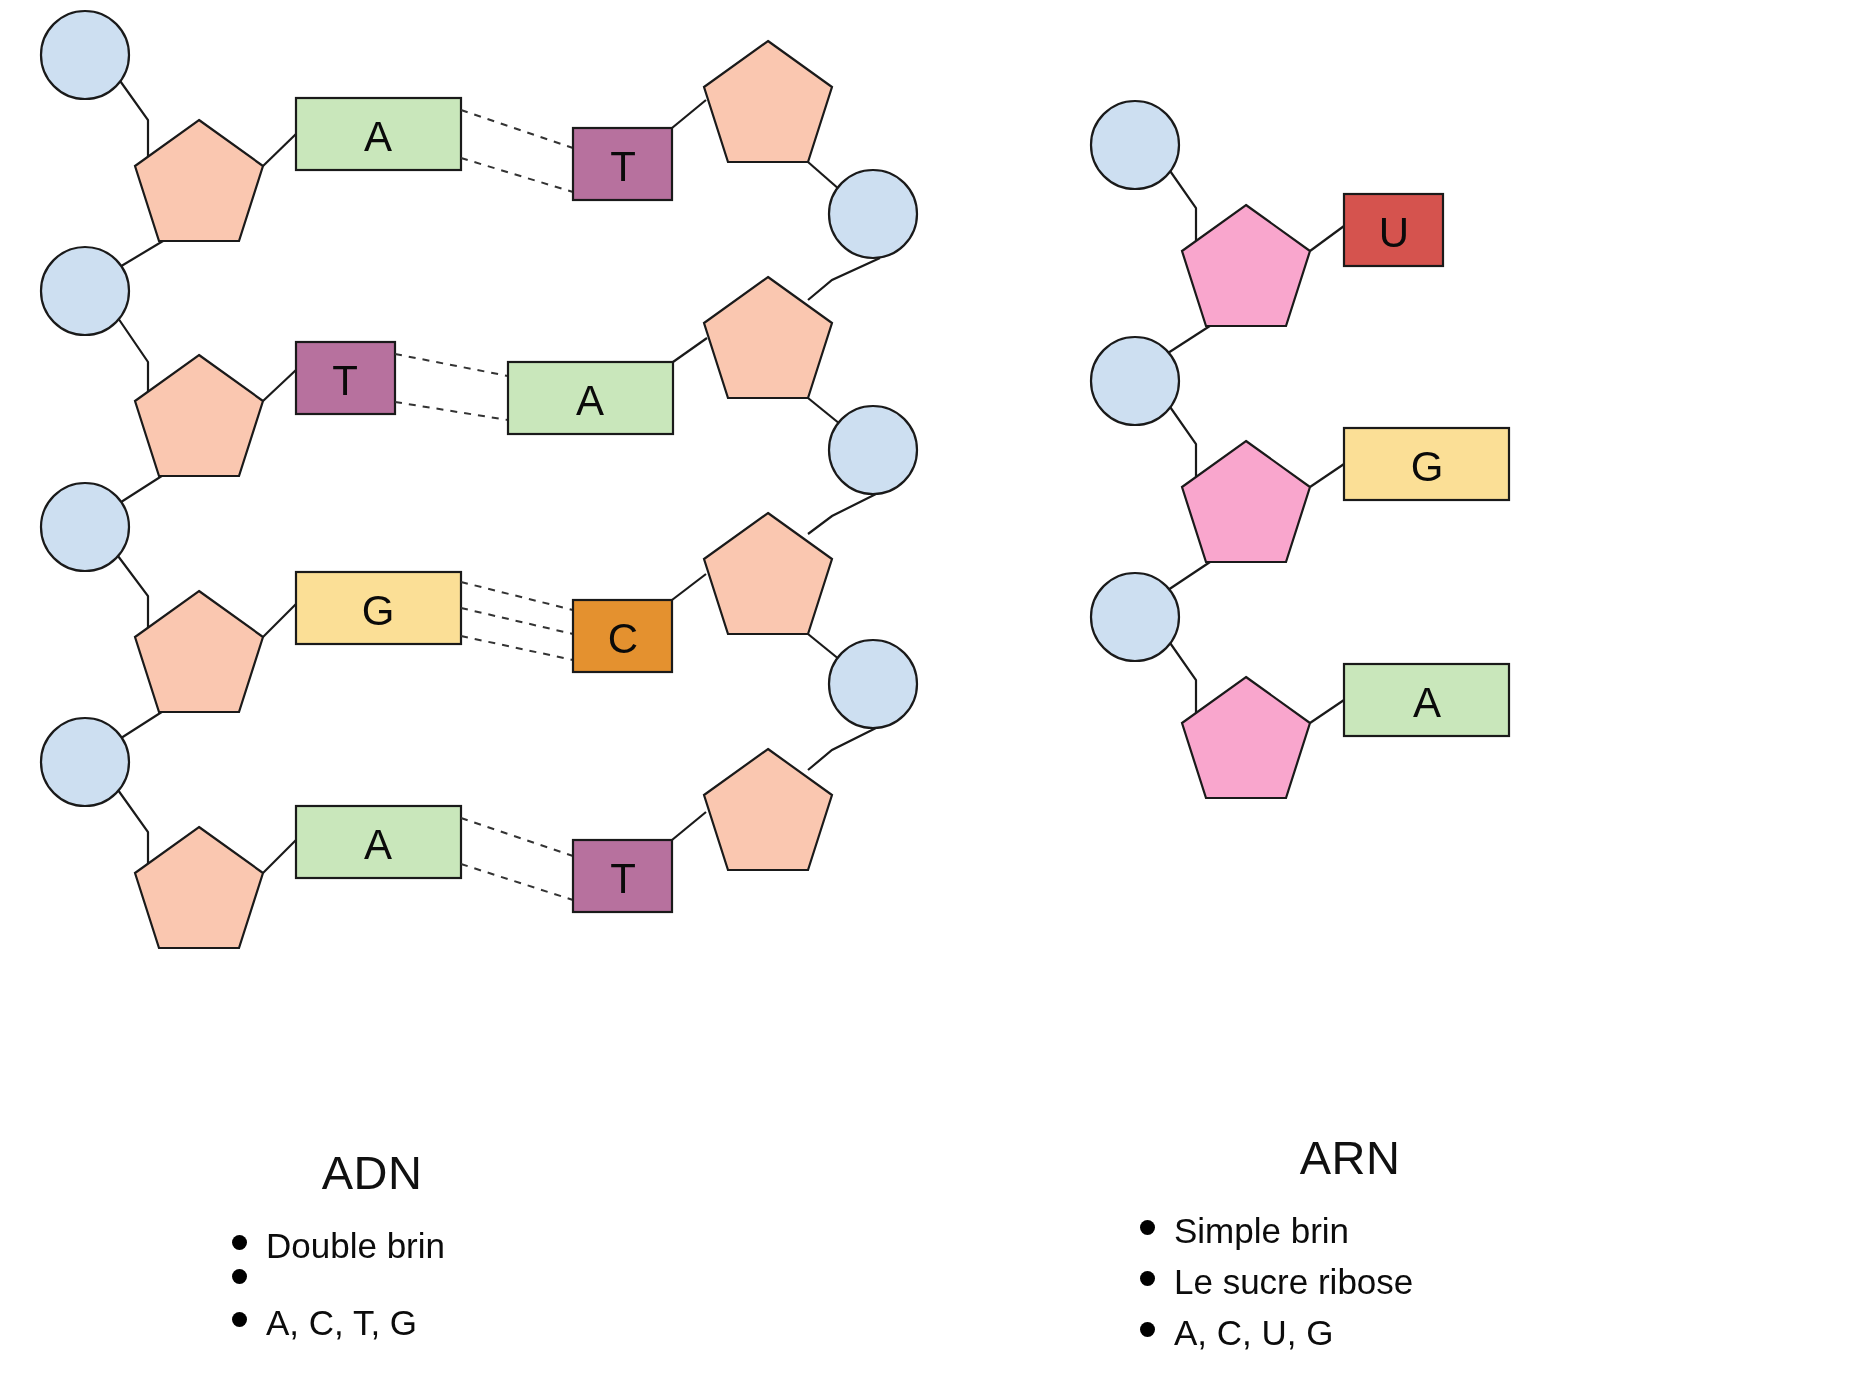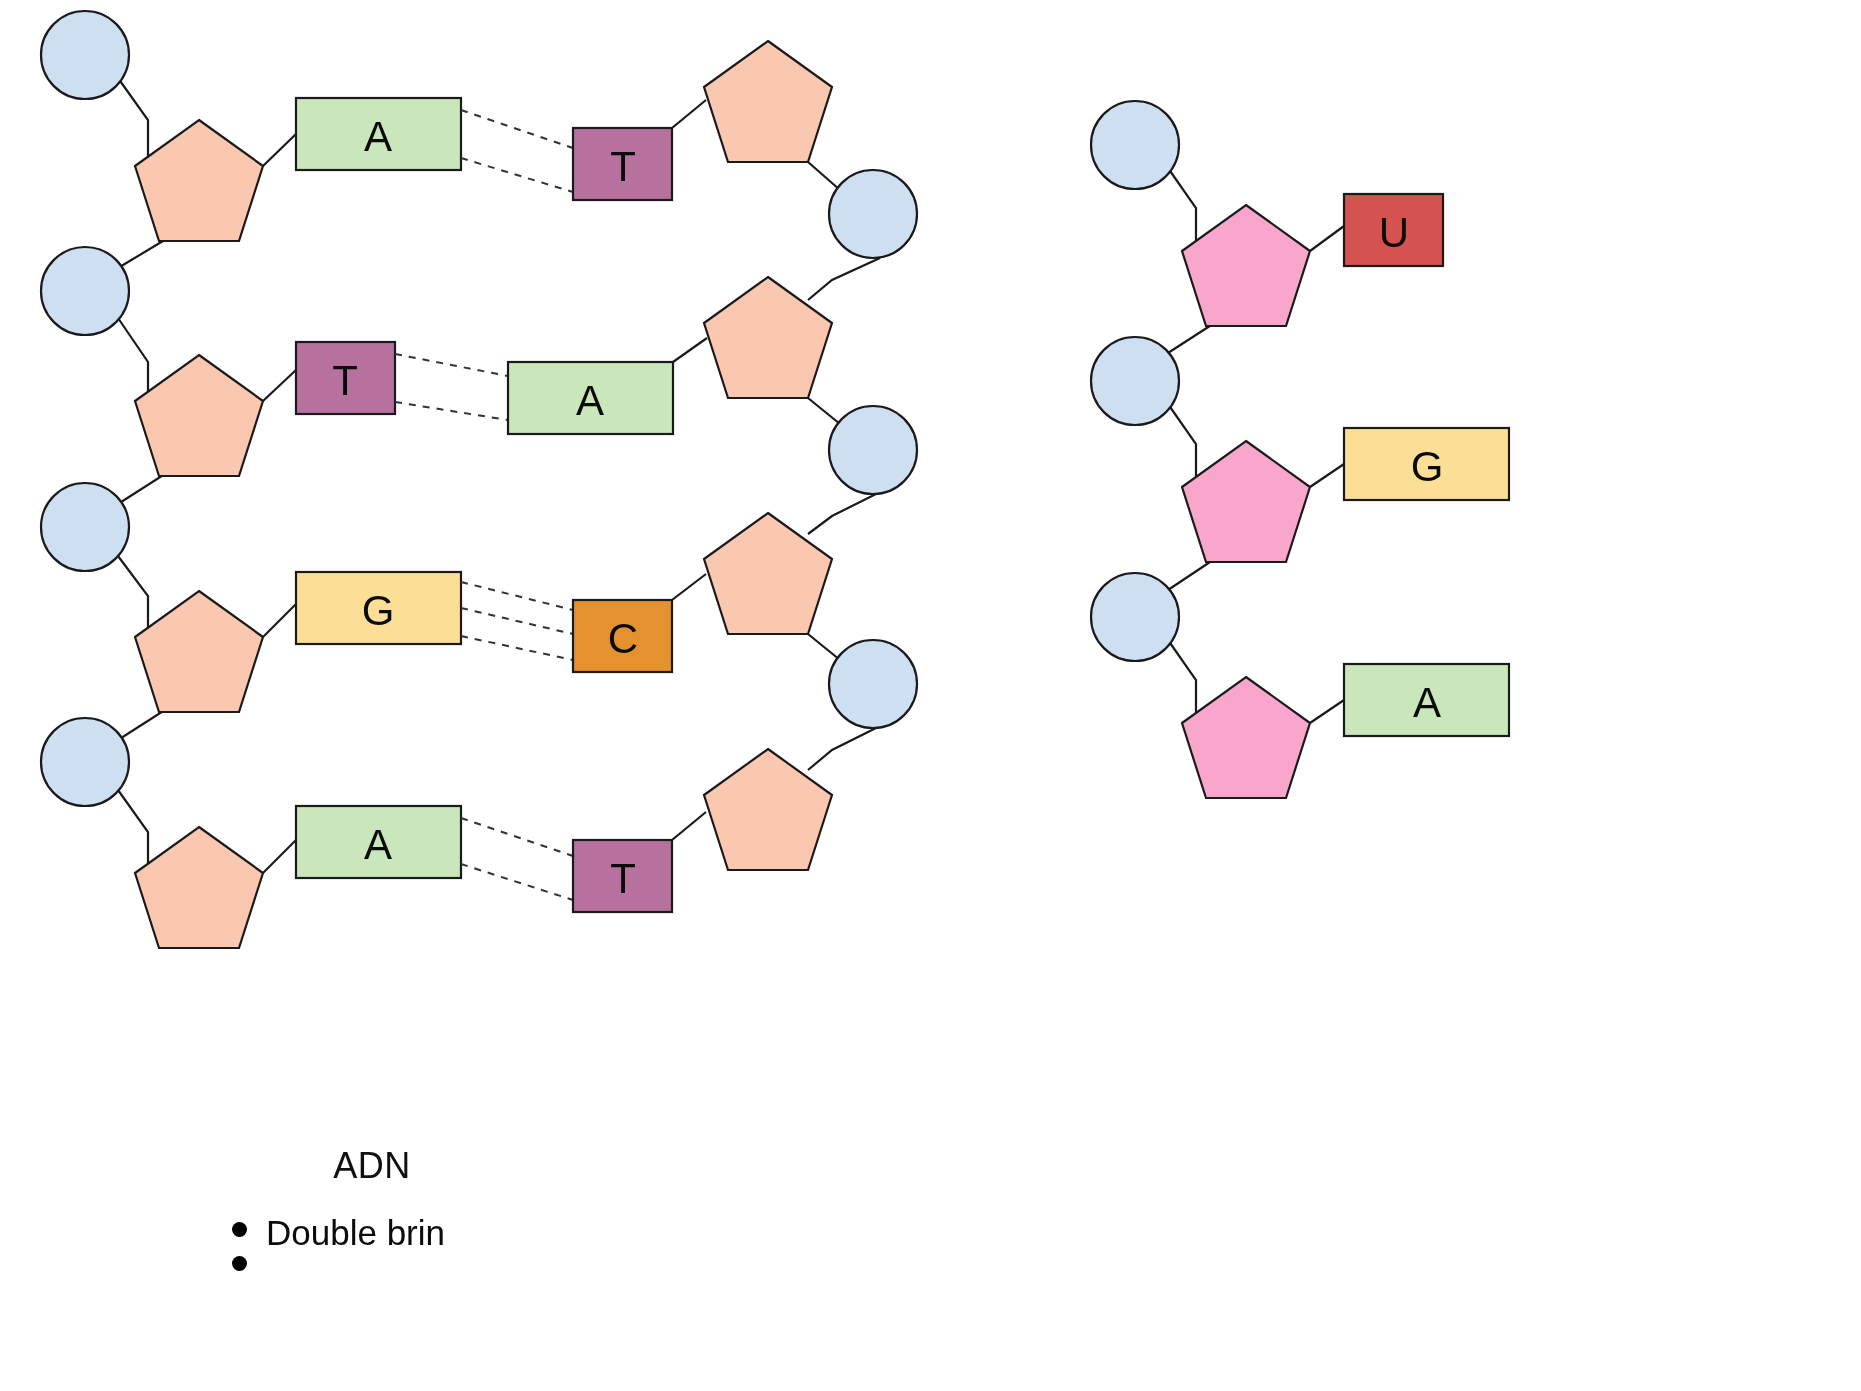--- a/index.html
+++ b/index.html
@@ -45,21 +45,21 @@
     font-size: 42px;
     fill: #0a0a0a;
     text-anchor: middle;
     dominant-baseline: central;
   }
   .legend-block {
     position: absolute;
   }
   .legend-title {
     font-family: "Liberation Sans", sans-serif;
-    font-size: 36px;
+    font-size: 47px;
     color: #101010;
     text-align: center;
     margin: 0 0 26px 0;
     letter-spacing: 0.5px;
   }
   .legend-list {
     list-style: none;
     margin: 2px;
     padding: 0;
   }
@@ -226,17 +226,38 @@
   <div class="legend-block" id="adn-legend">
     <div class="legend-title">ADN</div>
     <ul class="legend-list">
       <li>
         <span class="legend-bullet"></span>
         <span>Double brin</span>
       </li>
       <li>
         <span class="legend-bullet"></span>
       </li>
+      <li>
+        <span class="legend-bullet"></span>
+        <span>A, C, T, G</span>
+      </li>
     </ul>
   </div>
 
+  <div class="legend-block" id="arn-legend">
+    <div class="legend-title">ARN</div>
+    <ul class="legend-list">
+      <li>
+        <span class="legend-bullet"></span>
+        <span>Simple brin</span>
+      </li>
+      <li>
+        <span class="legend-bullet"></span>
+        <span>Le sucre ribose</span>
+      </li>
+      <li>
+        <span class="legend-bullet"></span>
+        <span>A, C, U, G</span>
+      </li>
+    </ul>
+  </div>
 
 </div>
 
 </body></html>

